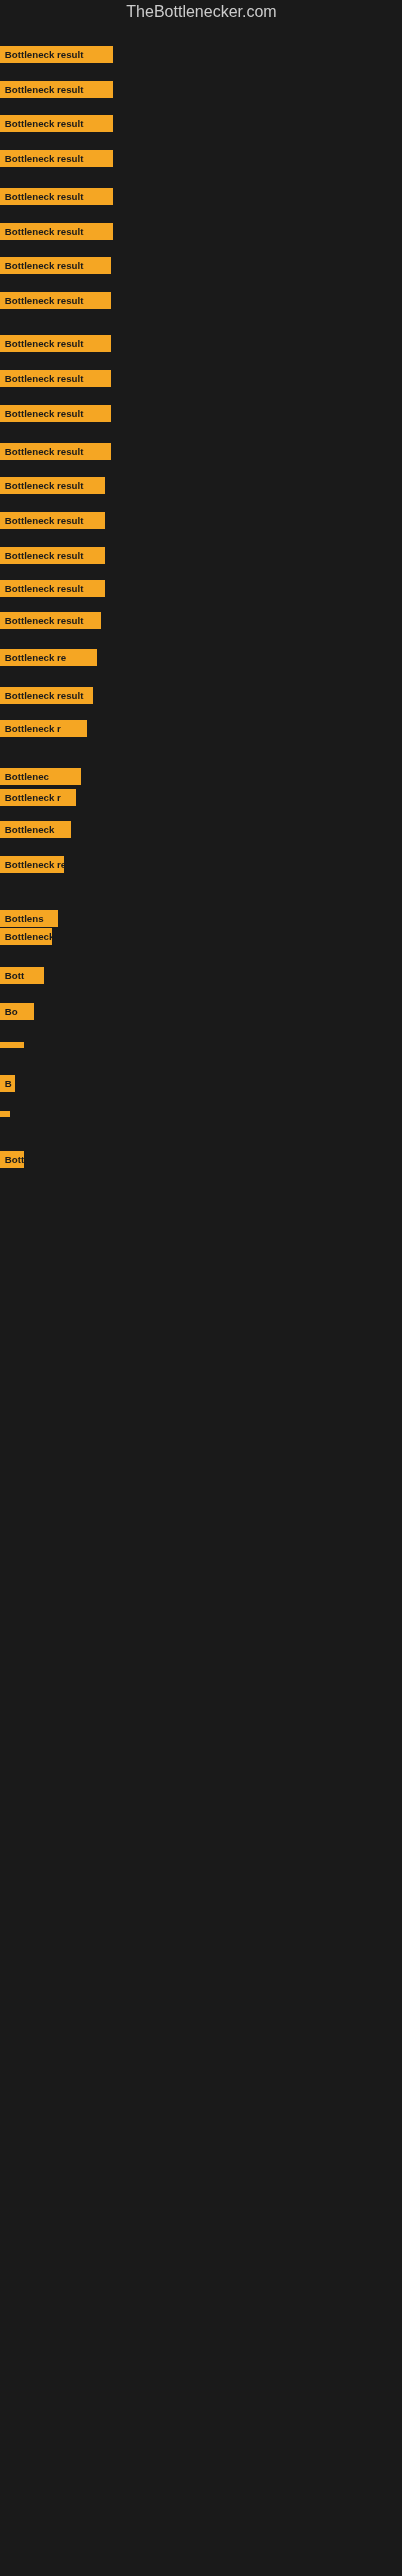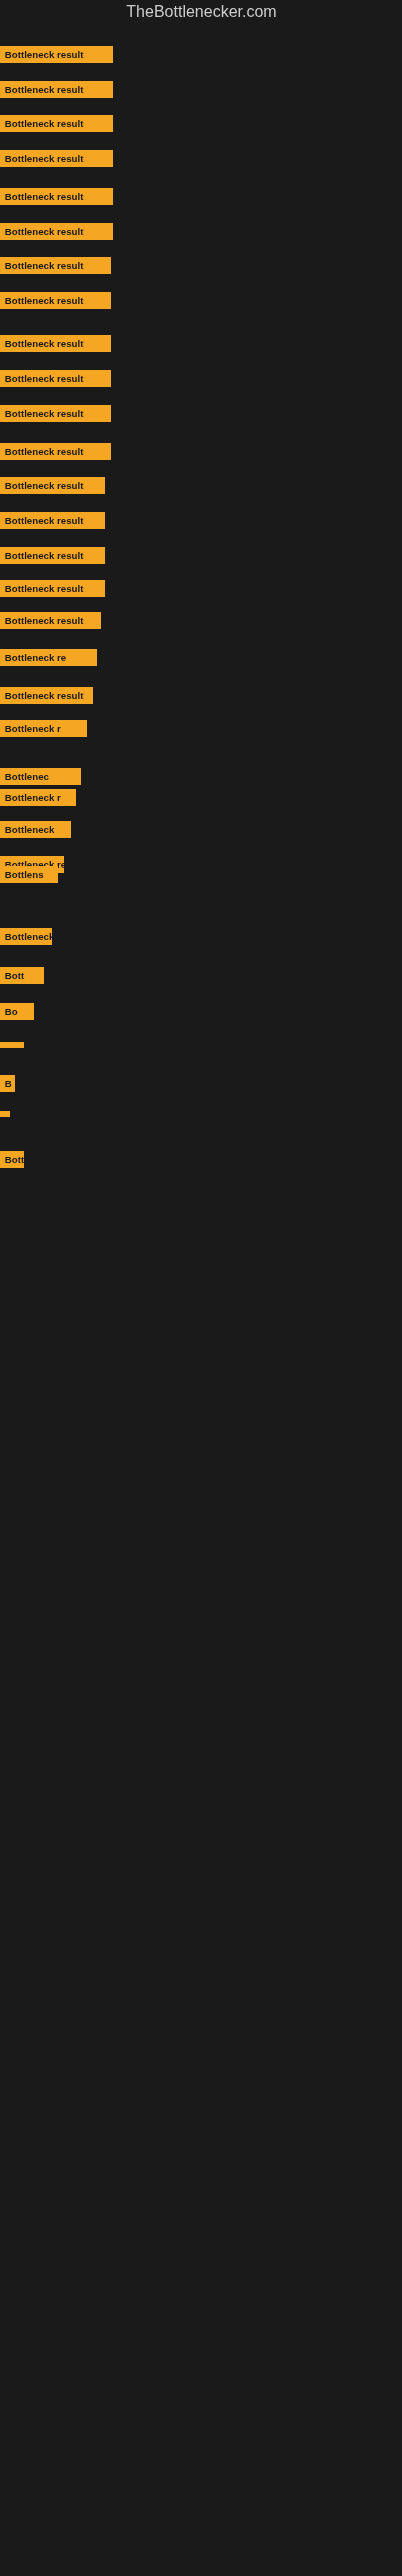--- a/index.html
+++ b/index.html
@@ -58,21 +58,21 @@
 <div class="bottleneck-item" style="top: 547px; width: 105px;">Bottleneck result</div>
 <div class="bottleneck-item" style="top: 580px; width: 105px;">Bottleneck result</div>
 <div class="bottleneck-item" style="top: 612px; width: 101px;">Bottleneck result</div>
 <div class="bottleneck-item" style="top: 649px; width: 97px;">Bottleneck re</div>
 <div class="bottleneck-item" style="top: 687px; width: 93px;">Bottleneck result</div>
 <div class="bottleneck-item" style="top: 720px; width: 87px;">Bottleneck r</div>
 <div class="bottleneck-item" style="top: 757px; width: 81px; margin-top: 11px;">Bottlenec</div>
 <div class="bottleneck-item" style="top: 789px; width: 76px;">Bottleneck r</div>
 <div class="bottleneck-item" style="top: 821px; width: 71px;">Bottleneck</div>
 <div class="bottleneck-item" style="top: 856px; width: 64px;">Bottleneck res</div>
-<div class="bottleneck-item" style="top: 866px; width: 58px;">Bottlens</div>
+<div class="bottleneck-item" style="top: 910px; width: 58px;">Bottlens</div>
 <div class="bottleneck-item" style="top: 928px; width: 52px;">Bottleneck</div>
 <div class="bottleneck-item" style="top: 967px; width: 44px;">Bott</div>
 <div class="bottleneck-item" style="top: 1003px; width: 34px;">Bo</div>
 <div class="bottleneck-item" style="top: 1042px; width: 24px;"></div>
 <div class="bottleneck-item" style="top: 1075px; width: 14.5px;">B</div>
 <div class="bottleneck-item" style="top: 1111px; width: 9.7px;"></div>
 <div class="bottleneck-item" style="top: 1151px; width: 24px;">Bott</div>
 
 
 </body></html>

